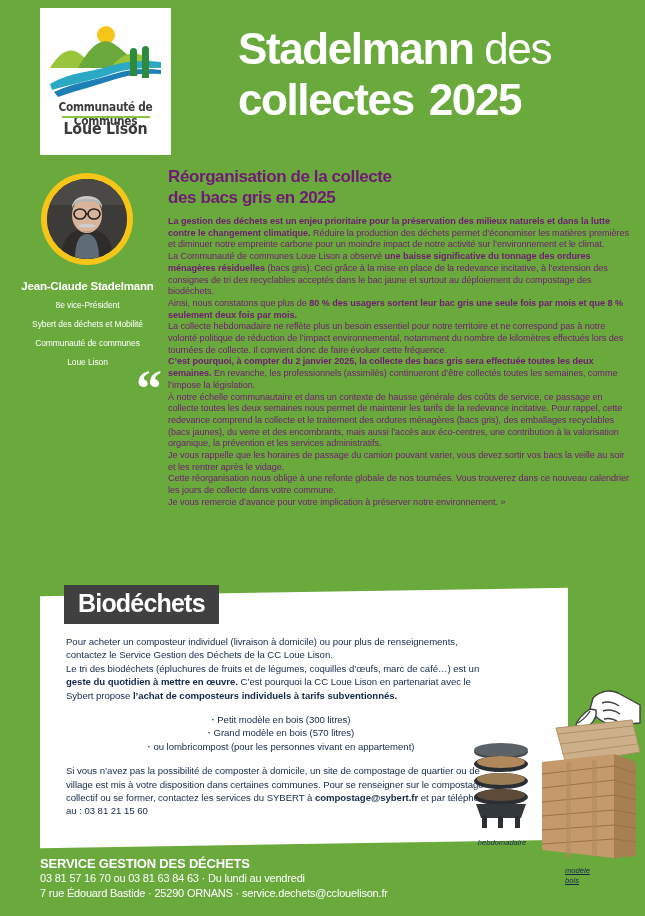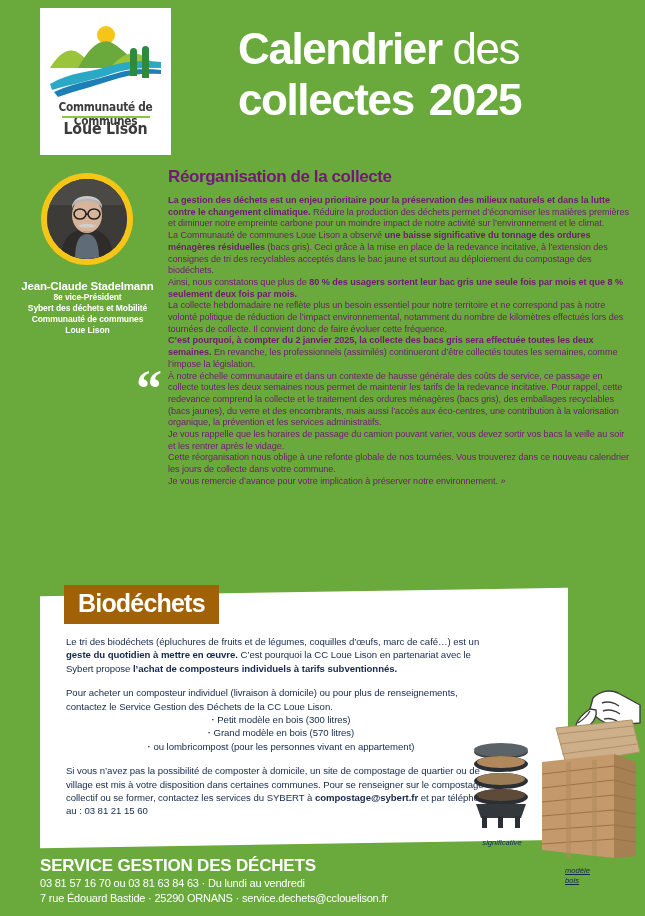--- a/index.html
+++ b/index.html
@@ -60,21 +60,21 @@
   }
   .portrait{
     position:absolute;left:6px;top:6px;width:80px;height:80px;border-radius:50%;
     overflow:hidden;background:#4a4a4a;
   }
   .jc-head{position:absolute;left:0;top:0;width:80px;height:80px;}
   .person-block{
     position:absolute;left:0px;top:122px;width:175px;text-align:center;color:#ffffff;
   }
   .person-name{font-size:11.5px;font-weight:800;letter-spacing:-0.2px;}
-  .person-role{font-size:8.5px;font-weight:700;line-height:11px;letter-spacing:-0.1px;}
+  .person-role{font-size:8.5px;font-weight:400;line-height:11px;letter-spacing:-0.1px;margin-top:8px;}
 
   .quote-mark{
     position:absolute;left:136px;top:216px;
     font-size:52px;line-height:30px;font-weight:900;color:#ffffff;
     font-family:"Liberation Serif", serif;
   }
 
   .article{position:absolute;left:168px;top:8px;width:462px;color:#701a75;}
   .art-title{
     font-size:17px;line-height:21px;font-weight:800;letter-spacing:-0.4px;margin-bottom:8px;
@@ -87,21 +87,21 @@
   .deco{position:absolute;left:490px;top:525px;width:155px;height:105px;pointer-events:none;}
 
   
   .bio-card{
     position:absolute;left:40px;top:592px;width:528px;height:252px;background:#ffffff;
     transform:skewY(-0.9deg);
   }
   .bio-inner{transform:skewY(0.9deg);}
   .bio-title{
     position:absolute;left:64px;top:585px;
-    background:#a16207;color:#ffffff;
+    background:#404040;color:#ffffff;
     font-size:25px;font-weight:800;letter-spacing:-0.8px;
     padding:4px 14px 6px 14px;
   }
   .bio-text{
     position:absolute;left:66px;top:635px;width:430px;
     color:#15294d;font-size:9.6px;line-height:13.4px;letter-spacing:-0.05px;
   }
   .bio-text p{margin:0 0 11px 0;}
   .bio-text p:last-child{margin-bottom:0;}
   .bio-text b{font-weight:700;}
@@ -116,21 +116,21 @@
     color:#15294d;font-size:7.6px;font-style:italic;
   }
   .woodbox{position:absolute;left:536px;top:718px;width:106px;height:150px;}
   .woodbox-label{
     position:absolute;left:565px;top:866px;width:70px;
     color:#15294d;font-size:7.6px;font-style:italic;line-height:9.5px;text-decoration:underline;
   }
 
   
   .footer{position:absolute;left:40px;top:856px;width:470px;color:#ffffff;}
-  .f-title{font-size:17px;font-weight:800;letter-spacing:-0.2px;}
+  .f-title{font-size:13px;font-weight:800;letter-spacing:-0.2px;}
   .f-line{font-size:11px;line-height:14.5px;letter-spacing:-0.2px;}
 </style>
 </head>
 <body>
 
 <div class="page">
 
   <div class="header">
 
     <div class="logo-card">
@@ -146,21 +146,21 @@
         <rect x="82" y="44" width="7" height="10" fill="#2e8b3d"></rect>
         <rect x="94" y="44" width="7" height="12" fill="#2e8b3d"></rect>
       </svg>
       <div class="logo-name">Communauté de Communes</div>
       <div class="logo-rule"></div>
       <div class="logo-sub">Loue Lison</div>
     </div>
 
     <div class="title-wrap">
       <div class="title-line1">
-        <span>Calendrier</span><span class="thin">&nbsp;<span>des</span></span>
+        <span>Stadelmann</span><span class="thin">&nbsp;<span>des</span></span>
       </div>
       <div class="title-line2">
         <span>collectes</span><span class="year-badge">2025</span>
       </div>
     </div>
   </div>
 
   <div class="edito">
 
     <div class="portrait-ring">
@@ -188,20 +188,21 @@
       <div class="person-role">Sybert des déchets et Mobilité</div>
       <div class="person-role">Communauté de communes</div>
       <div class="person-role">Loue Lison</div>
     </div>
 
     <div class="quote-mark">“</div>
 
     <div class="article">
       <div class="art-title">
         <div>Réorganisation de la collecte</div>
+        <div>des bacs gris en 2025</div>
       </div>
       <div class="art-body" id="article-body">
           <p><b>La gestion des déchets est un enjeu prioritaire pour la préservation des milieux naturels et dans la lutte contre le changement climatique.</b><span> Réduire la production des déchets permet d’économiser les matières premières et diminuer notre empreinte carbone pour un moindre impact de notre activité sur l’environnement et le climat.</span></p>
           <p><span>La Communauté de communes Loue Lison a observé </span><b>une baisse significative du tonnage des ordures ménagères résiduelles</b><span> (bacs gris). Ceci grâce à la mise en place de la redevance incitative, à l’extension des consignes de tri des recyclables acceptés dans le bac jaune et surtout au déploiement du compostage des biodéchets.</span></p>
           <p><span>Ainsi, nous constatons que plus de </span><b>80 % des usagers sortent leur bac gris une seule fois par mois et que 8 % seulement deux fois par mois.</b></p>
           <p><span>La collecte hebdomadaire ne reflète plus un besoin essentiel pour notre territoire et ne correspond pas à notre volonté politique de réduction de l’impact environnemental, notamment du nombre de kilomètres effectués lors des tournées de collecte. Il convient donc de faire évoluer cette fréquence.</span></p>
           <p><b>C’est pourquoi, à compter du 2 janvier 2025, la collecte des bacs gris sera effectuée toutes les deux semaines.</b><span> En revanche, les professionnels (assimilés) continueront d’être collectés toutes les semaines, comme l’impose la législation.</span></p>
           <p><span>À notre échelle communautaire et dans un contexte de hausse générale des coûts de service, ce passage en collecte toutes les deux semaines nous permet de maintenir les tarifs de la redevance incitative. Pour rappel, cette redevance comprend la collecte et le traitement des ordures ménagères (bacs gris), des emballages recyclables (bacs jaunes), du verre et des encombrants, mais aussi l’accès aux éco-centres, une contribution à la valorisation organique, la prévention et les services administratifs.</span></p>
           <p><span>Je vous rappelle que les horaires de passage du camion pouvant varier, vous devez sortir vos bacs la veille au soir et les rentrer après le vidage.</span></p>
           <p><span>Cette réorganisation nous oblige à une refonte globale de nos tournées. Vous trouverez dans ce nouveau calendrier les jours de collecte dans votre commune.</span></p>
@@ -238,22 +239,22 @@
     </svg>
   </div>
 
   <div class="bio-card">
       <div class="bio-inner"></div>
     </div>
 
   <div class="bio-title">Biodéchets</div>
 
   <div class="bio-text" id="bio-text">
+      <p style="margin-bottom: 0px;"><span>Pour acheter un composteur individuel (livraison à domicile) ou pour plus de renseignements, contactez le Service Gestion des Déchets de la CC Loue Lison.</span></p>
       <p><span>Le tri des biodéchets (épluchures de fruits et de légumes, coquilles d’œufs, marc de café…) est un </span><b>geste du quotidien à mettre en œuvre.</b><span> C’est pourquoi la CC Loue Lison en partenariat avec le Sybert propose </span><b>l’achat de composteurs individuels à tarifs subventionnés.</b></p>
-      <p style="margin-bottom: 0px;"><span>Pour acheter un composteur individuel (livraison à domicile) ou pour plus de renseignements, contactez le Service Gestion des Déchets de la CC Loue Lison.</span></p>
       <ul class="bio-list" style="margin-bottom: 11px;">
         <li>Petit modèle en bois (300 litres)</li>
         <li>Grand modèle en bois (570 litres)</li>
         <li>ou lombricompost (pour les personnes vivant en appartement)</li>
       </ul>
       <p><span>Si vous n’avez pas la possibilité de composter à domicile, un site de compostage de quartier ou de village est mis à votre disposition dans certaines communes. Pour se renseigner sur le compostage collectif ou se former, contactez les services du SYBERT à </span><b>compostage@sybert.fr</b><span> et par téléphone au : 03 81 21 15 60</span></p>
     </div>
 
   <svg class="lombri" viewBox="0 0 70 90">
     <ellipse cx="35" cy="10" rx="27" ry="7" fill="#3f4549"></ellipse>
@@ -262,21 +263,21 @@
     <ellipse cx="35" cy="20" rx="24" ry="6" fill="#b0885c"></ellipse>
     <ellipse cx="35" cy="39" rx="27" ry="8" fill="#2b2f33"></ellipse>
     <ellipse cx="35" cy="37" rx="24" ry="6" fill="#9a7d55"></ellipse>
     <ellipse cx="35" cy="55" rx="27" ry="8" fill="#2b2f33"></ellipse>
     <ellipse cx="35" cy="53" rx="24" ry="6" fill="#5d4a38"></ellipse>
     <path d="M10 62 L60 62 L55 76 L15 76 Z" fill="#33383c"></path>
     <rect x="16" y="74" width="5" height="12" fill="#2b2f33"></rect>
     <rect x="49" y="74" width="5" height="12" fill="#2b2f33"></rect>
     <rect x="32" y="74" width="5" height="12" fill="#2b2f33"></rect>
   </svg>
-  <div class="lombri-label">significative</div>
+  <div class="lombri-label">hebdomadaire</div>
 
   <svg class="woodbox" viewBox="0 0 106 150">
     <g>
       <path d="M20 10 L96 2 L104 34 L30 46 Z" fill="#cdb08a" stroke="#b09268" stroke-width="1"></path>
       <path d="M22 16 L97 8" stroke="#b09268" stroke-width="1.2"></path>
       <path d="M24 26 L99 17" stroke="#b09268" stroke-width="1.2"></path>
       <path d="M26 36 L101 26" stroke="#b09268" stroke-width="1.2"></path>
     </g>
     <path d="M6 44 L78 36 L78 140 L6 132 Z" fill="#c49a6c"></path>
     <path d="M78 36 L100 44 L100 138 L78 140 Z" fill="#a67f52"></path>

